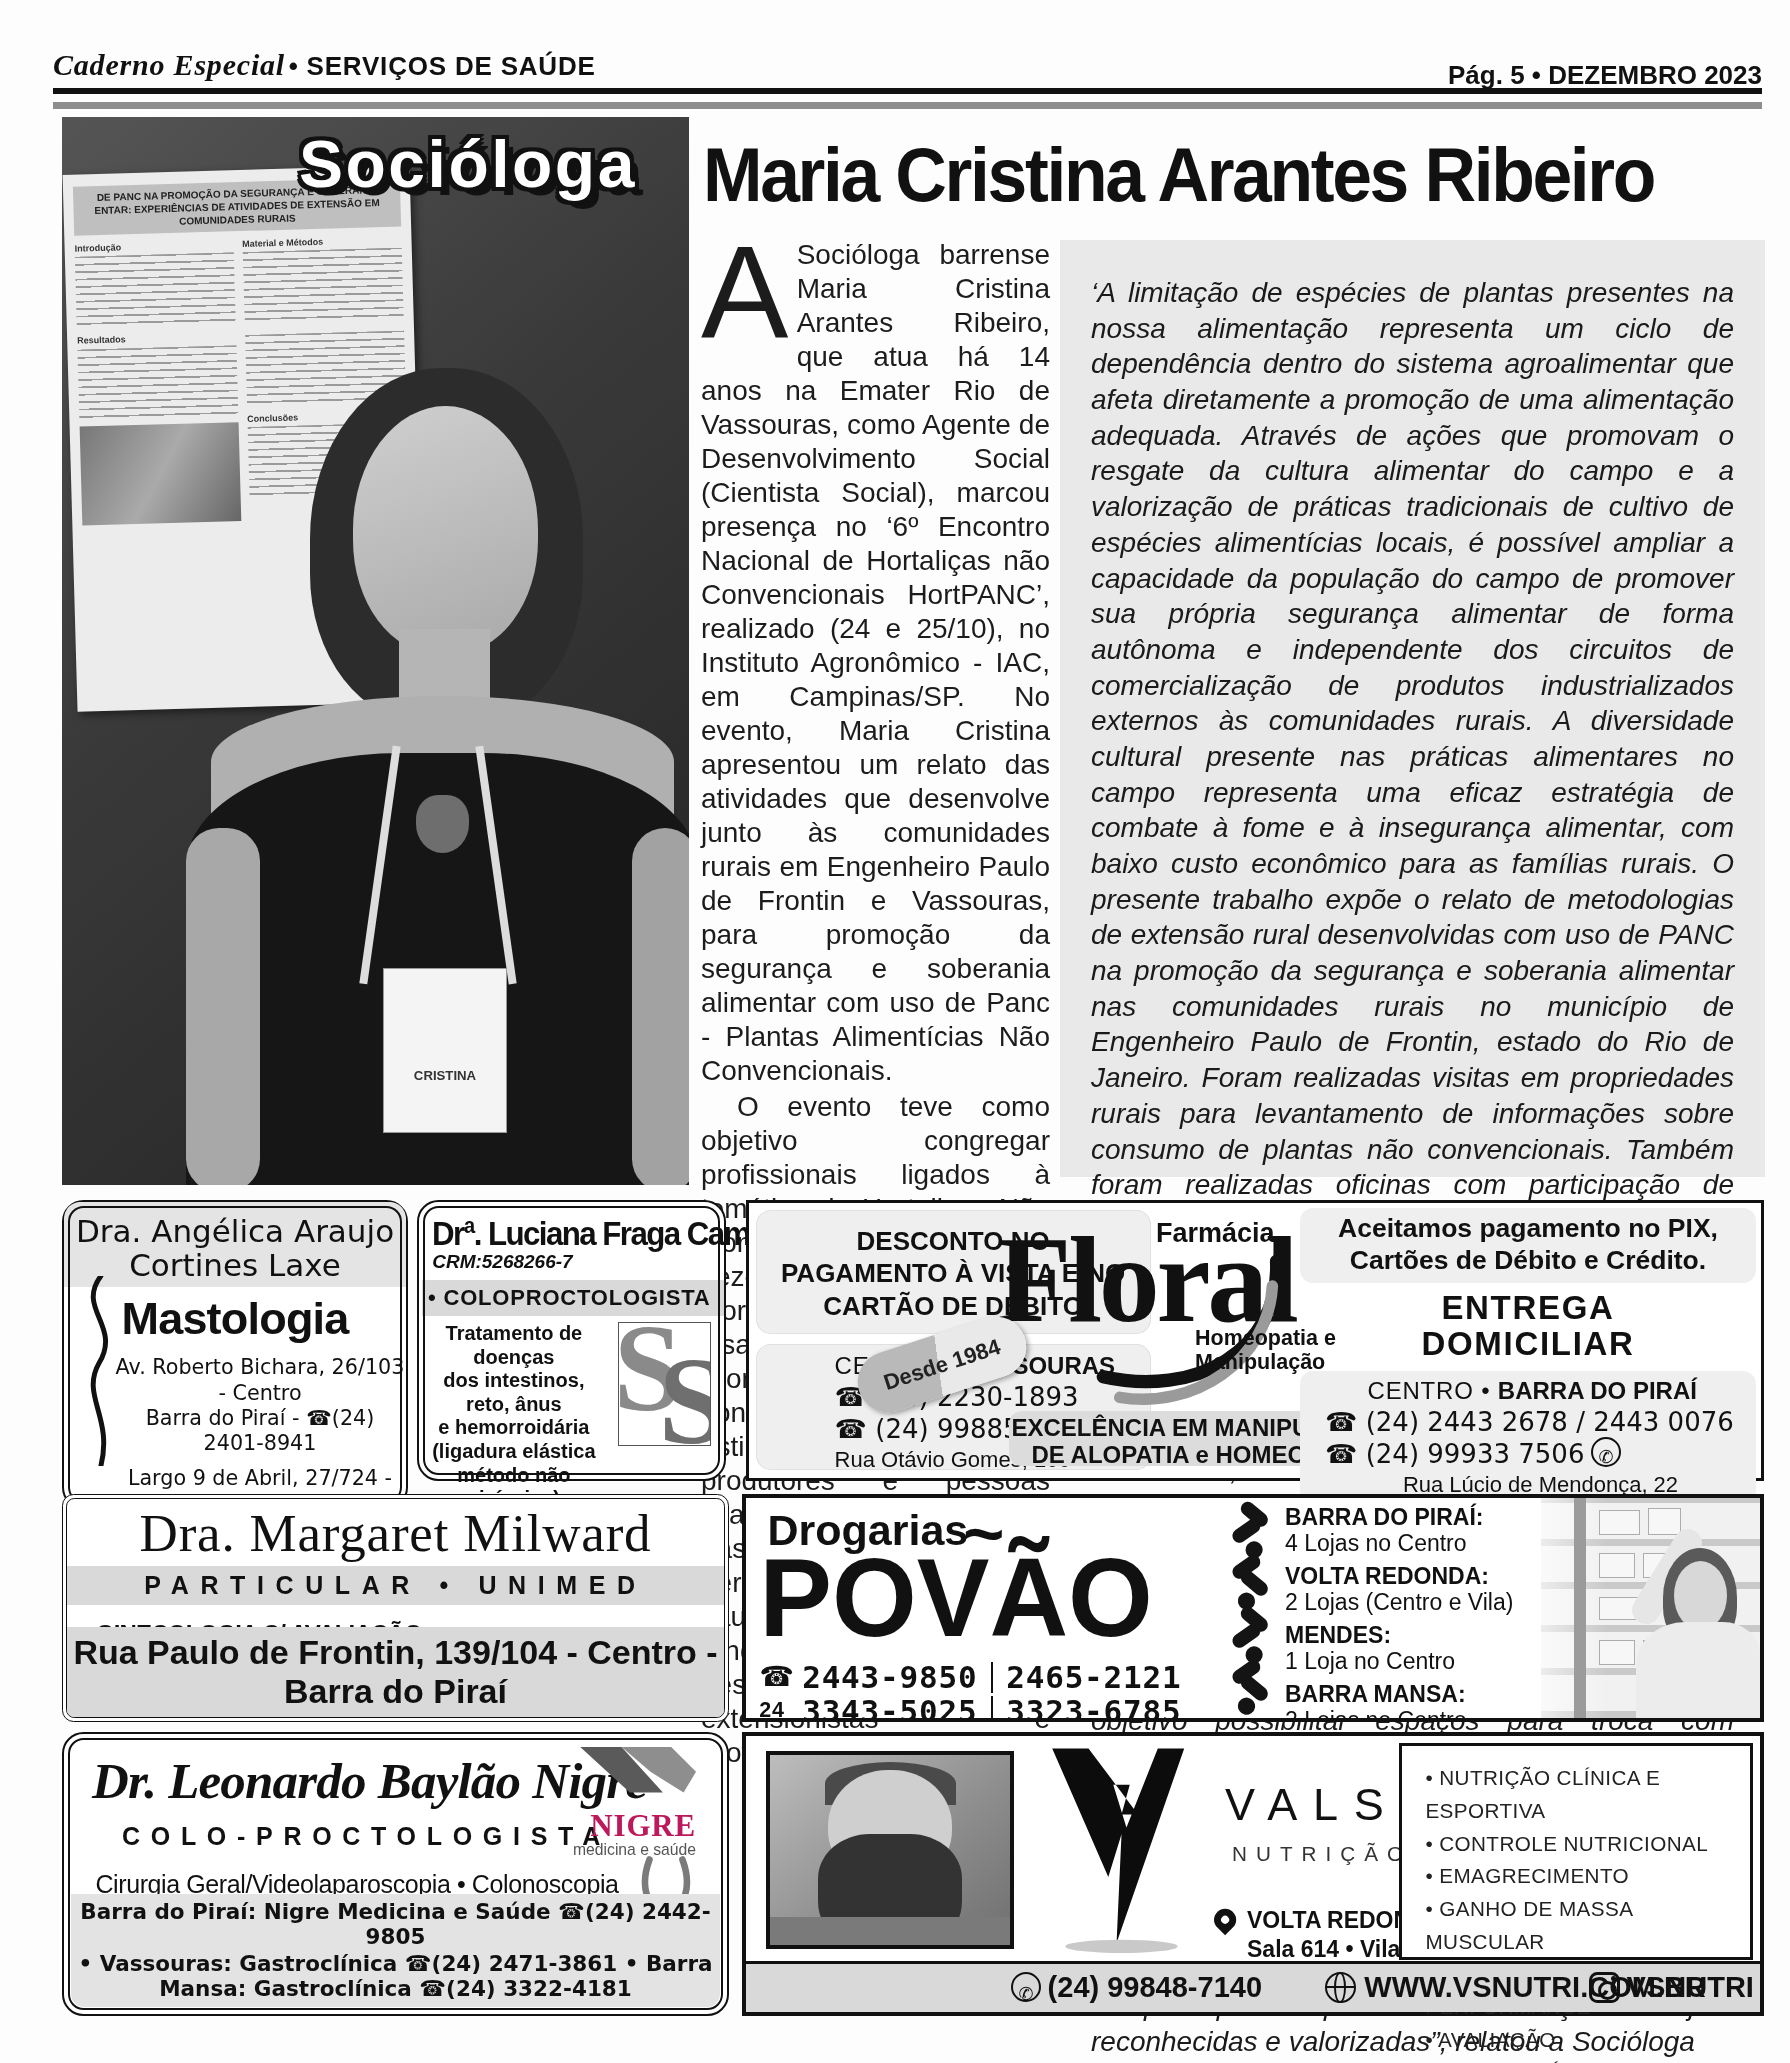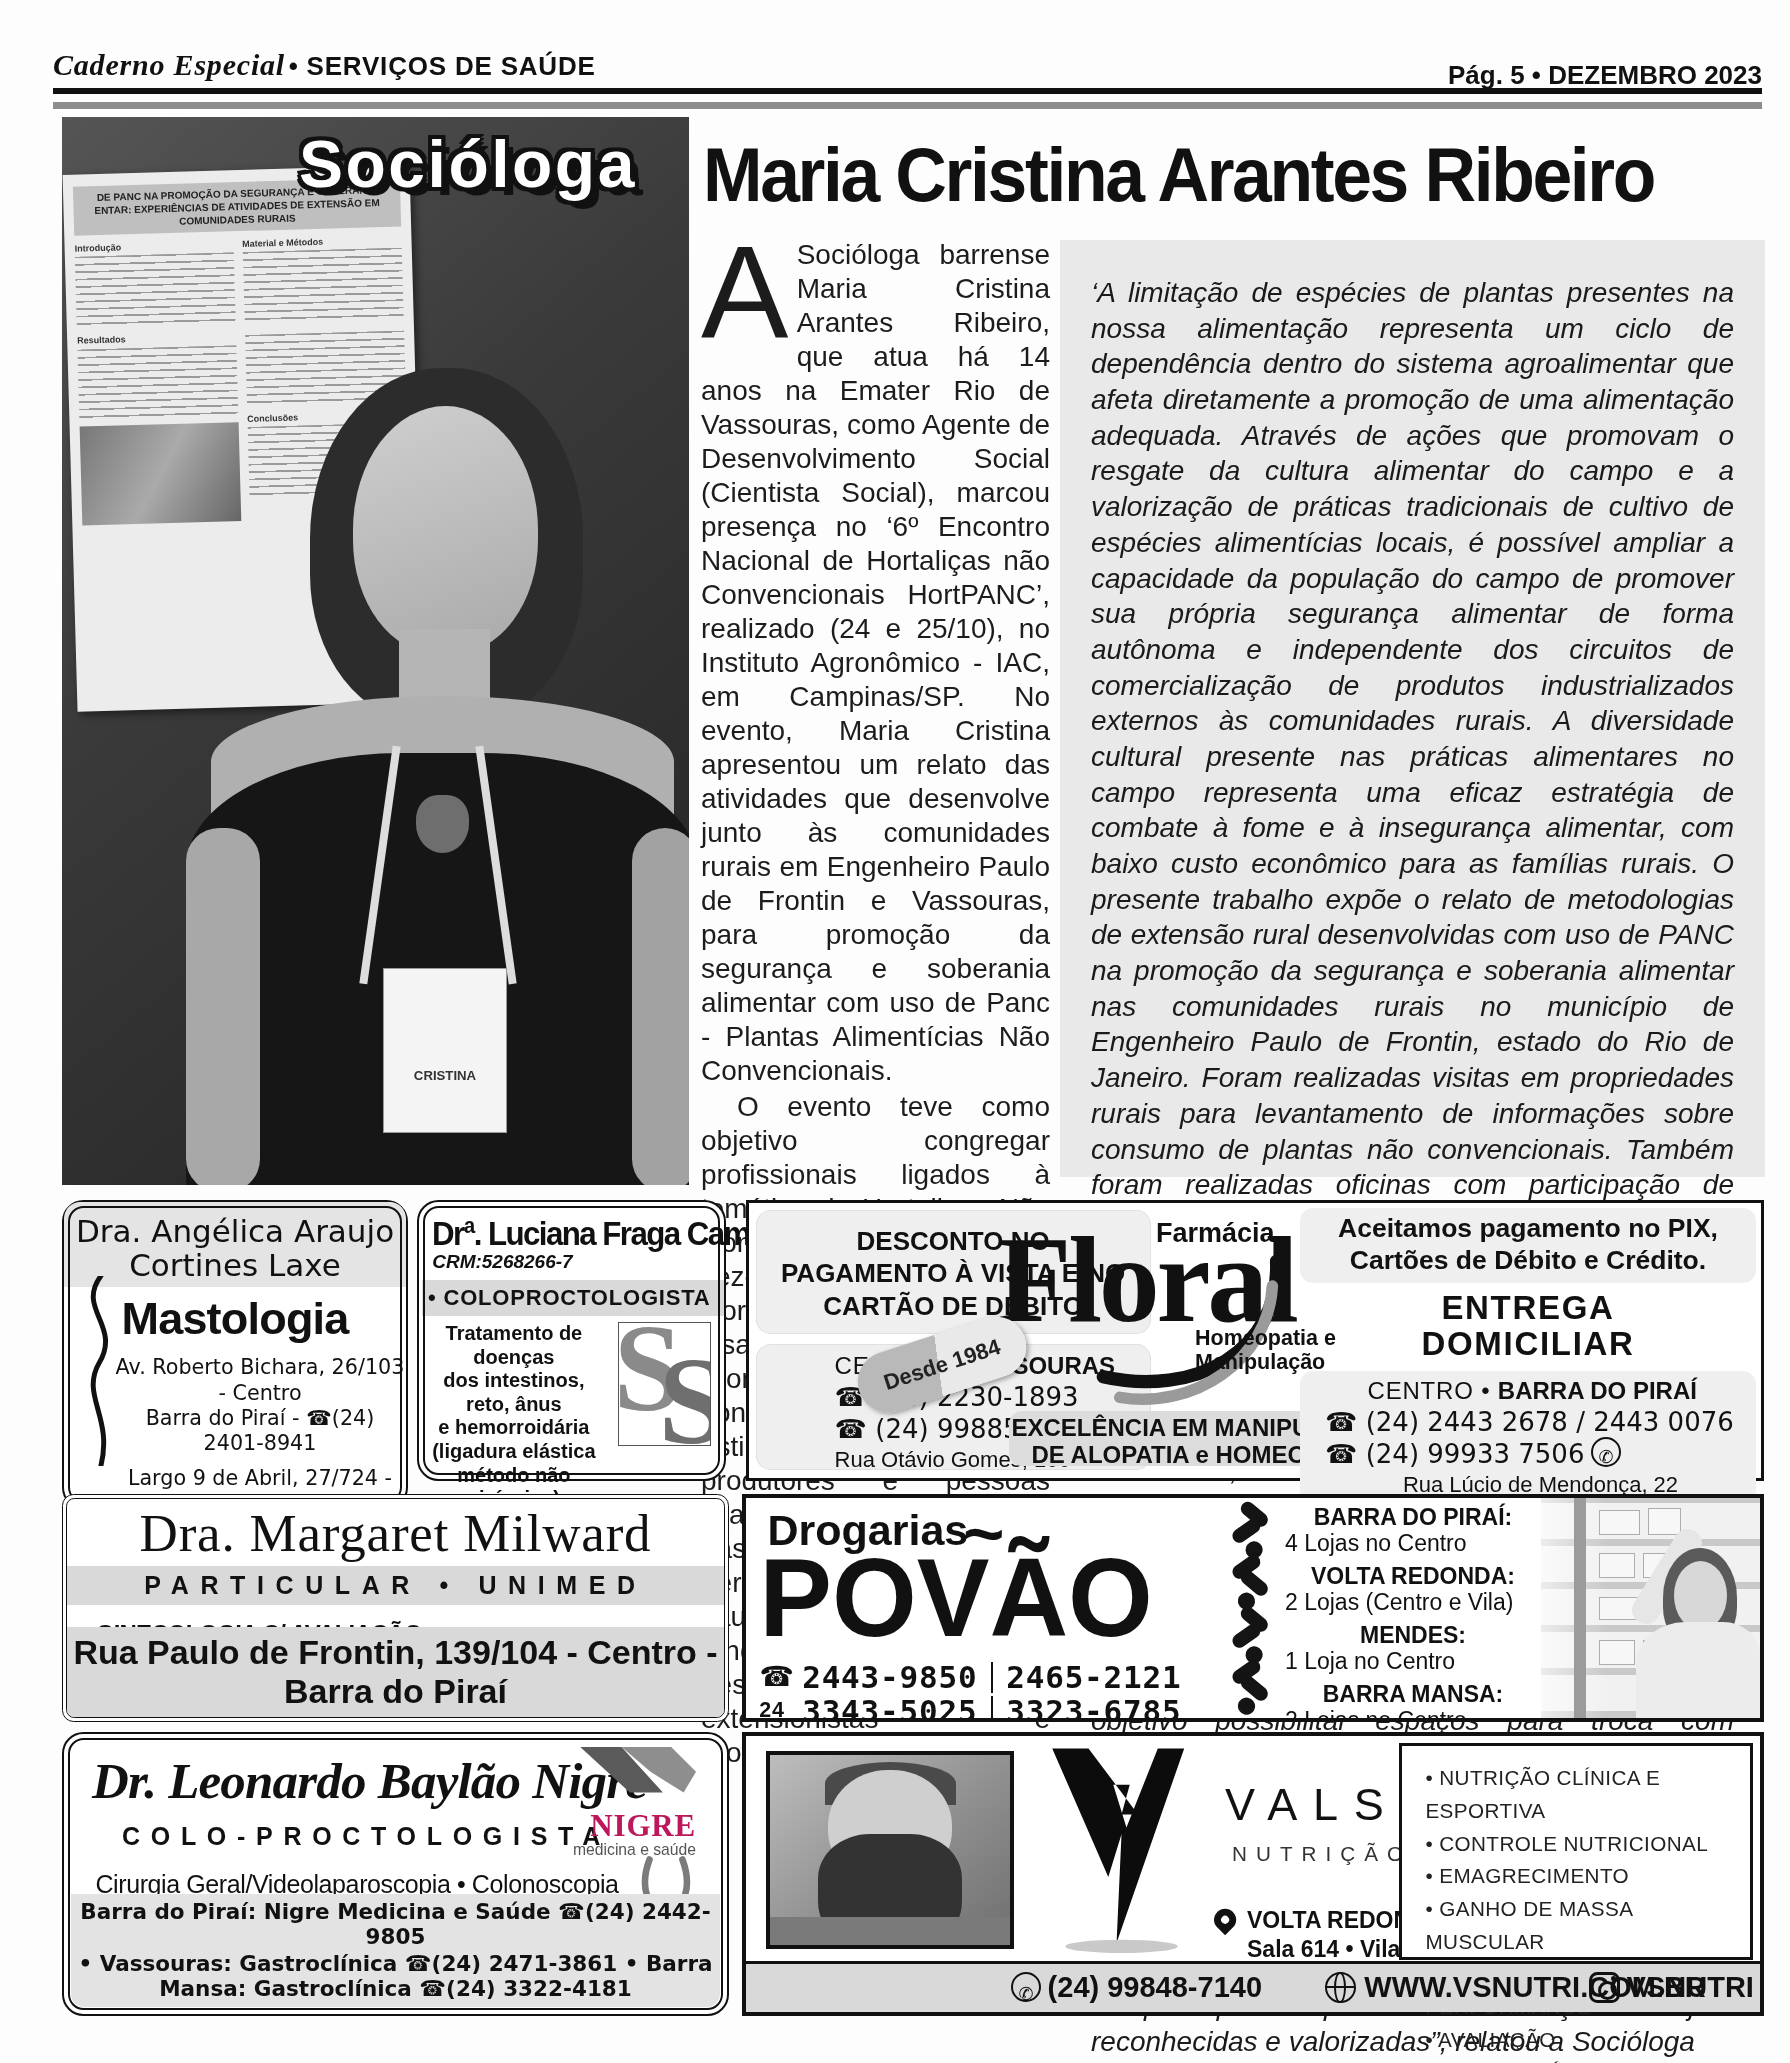--- a/index.html
+++ b/index.html
@@ -120,21 +120,21 @@
   .pv-phones .icon { width:43px; font-family:"DejaVu Sans", sans-serif; font-size:28px; }
   .pv-phones .p24 { width:43px; font-size:21.5px; font-family:"Liberation Sans", sans-serif; font-weight:900; }
   .pv-phones .sep { width:2.5px; height:31px; background:#111; margin:0 13.2px; }
   .pv-pills { position:absolute; left:473px; top:0; width:63px; height:100%; display:flex; flex-direction:column; justify-content:space-around; align-items:center; padding:5px 0; }
   .pv-pills i { width:31px; height:14px; background:#141414; border-radius:7.4px; }
   .pv-pills i:nth-child(odd){ transform:rotate(40deg) translateX(5px); }
   .pv-pills i:nth-child(even){ transform:rotate(-35deg) translateX(-5px); }
   .pv-pills i:nth-child(3n){ width:16.5px; height:16.5px; border-radius:50%; }
   .pv-cities { position:absolute; left:539px; top:6.6px; width:256px; }
   .pv-cities .grp { margin-bottom:7.4px; }
-  .pv-cities .nm { font-size:23px; font-weight:bold; line-height:1.1;text-align:center; }
+  .pv-cities .nm { font-size:23px; font-weight:bold; line-height:1.1; }
   .pv-cities .inf { font-size:23px; line-height:1.15; }
   .pv-photo { position:absolute; left:795px; top:0; right:0; bottom:0; background:
       linear-gradient(90deg, rgba(255,255,255,.65), rgba(255,255,255,0) 30%),
       repeating-linear-gradient(0deg,#c9c9c9 0 6.6px,#f1f1f1 6.6px 43px),
       #e2e2e2; }
   .pv-photo .shelf-v { position:absolute; left:33px; top:0; bottom:0; width:11.6px; background:#9b9b9b; }
   .pv-photo .box { position:absolute; background:#f7f7f7; border:0.8px solid #adadad; }
   .pv-person-hair { position:absolute; right:23px; top:50px; width:74px; height:99px; background:#5a5a5a; border-radius:50% 50% 40% 40%; }
   .pv-person-face { position:absolute; right:33px; top:63px; width:53px; height:69px; background:#d8d8d8; border-radius:50%; }
   .pv-person-coat { position:absolute; right:0; top:124px; width:124px; height:107px; background:#ececec; border-radius:40% 30% 0 0; }

